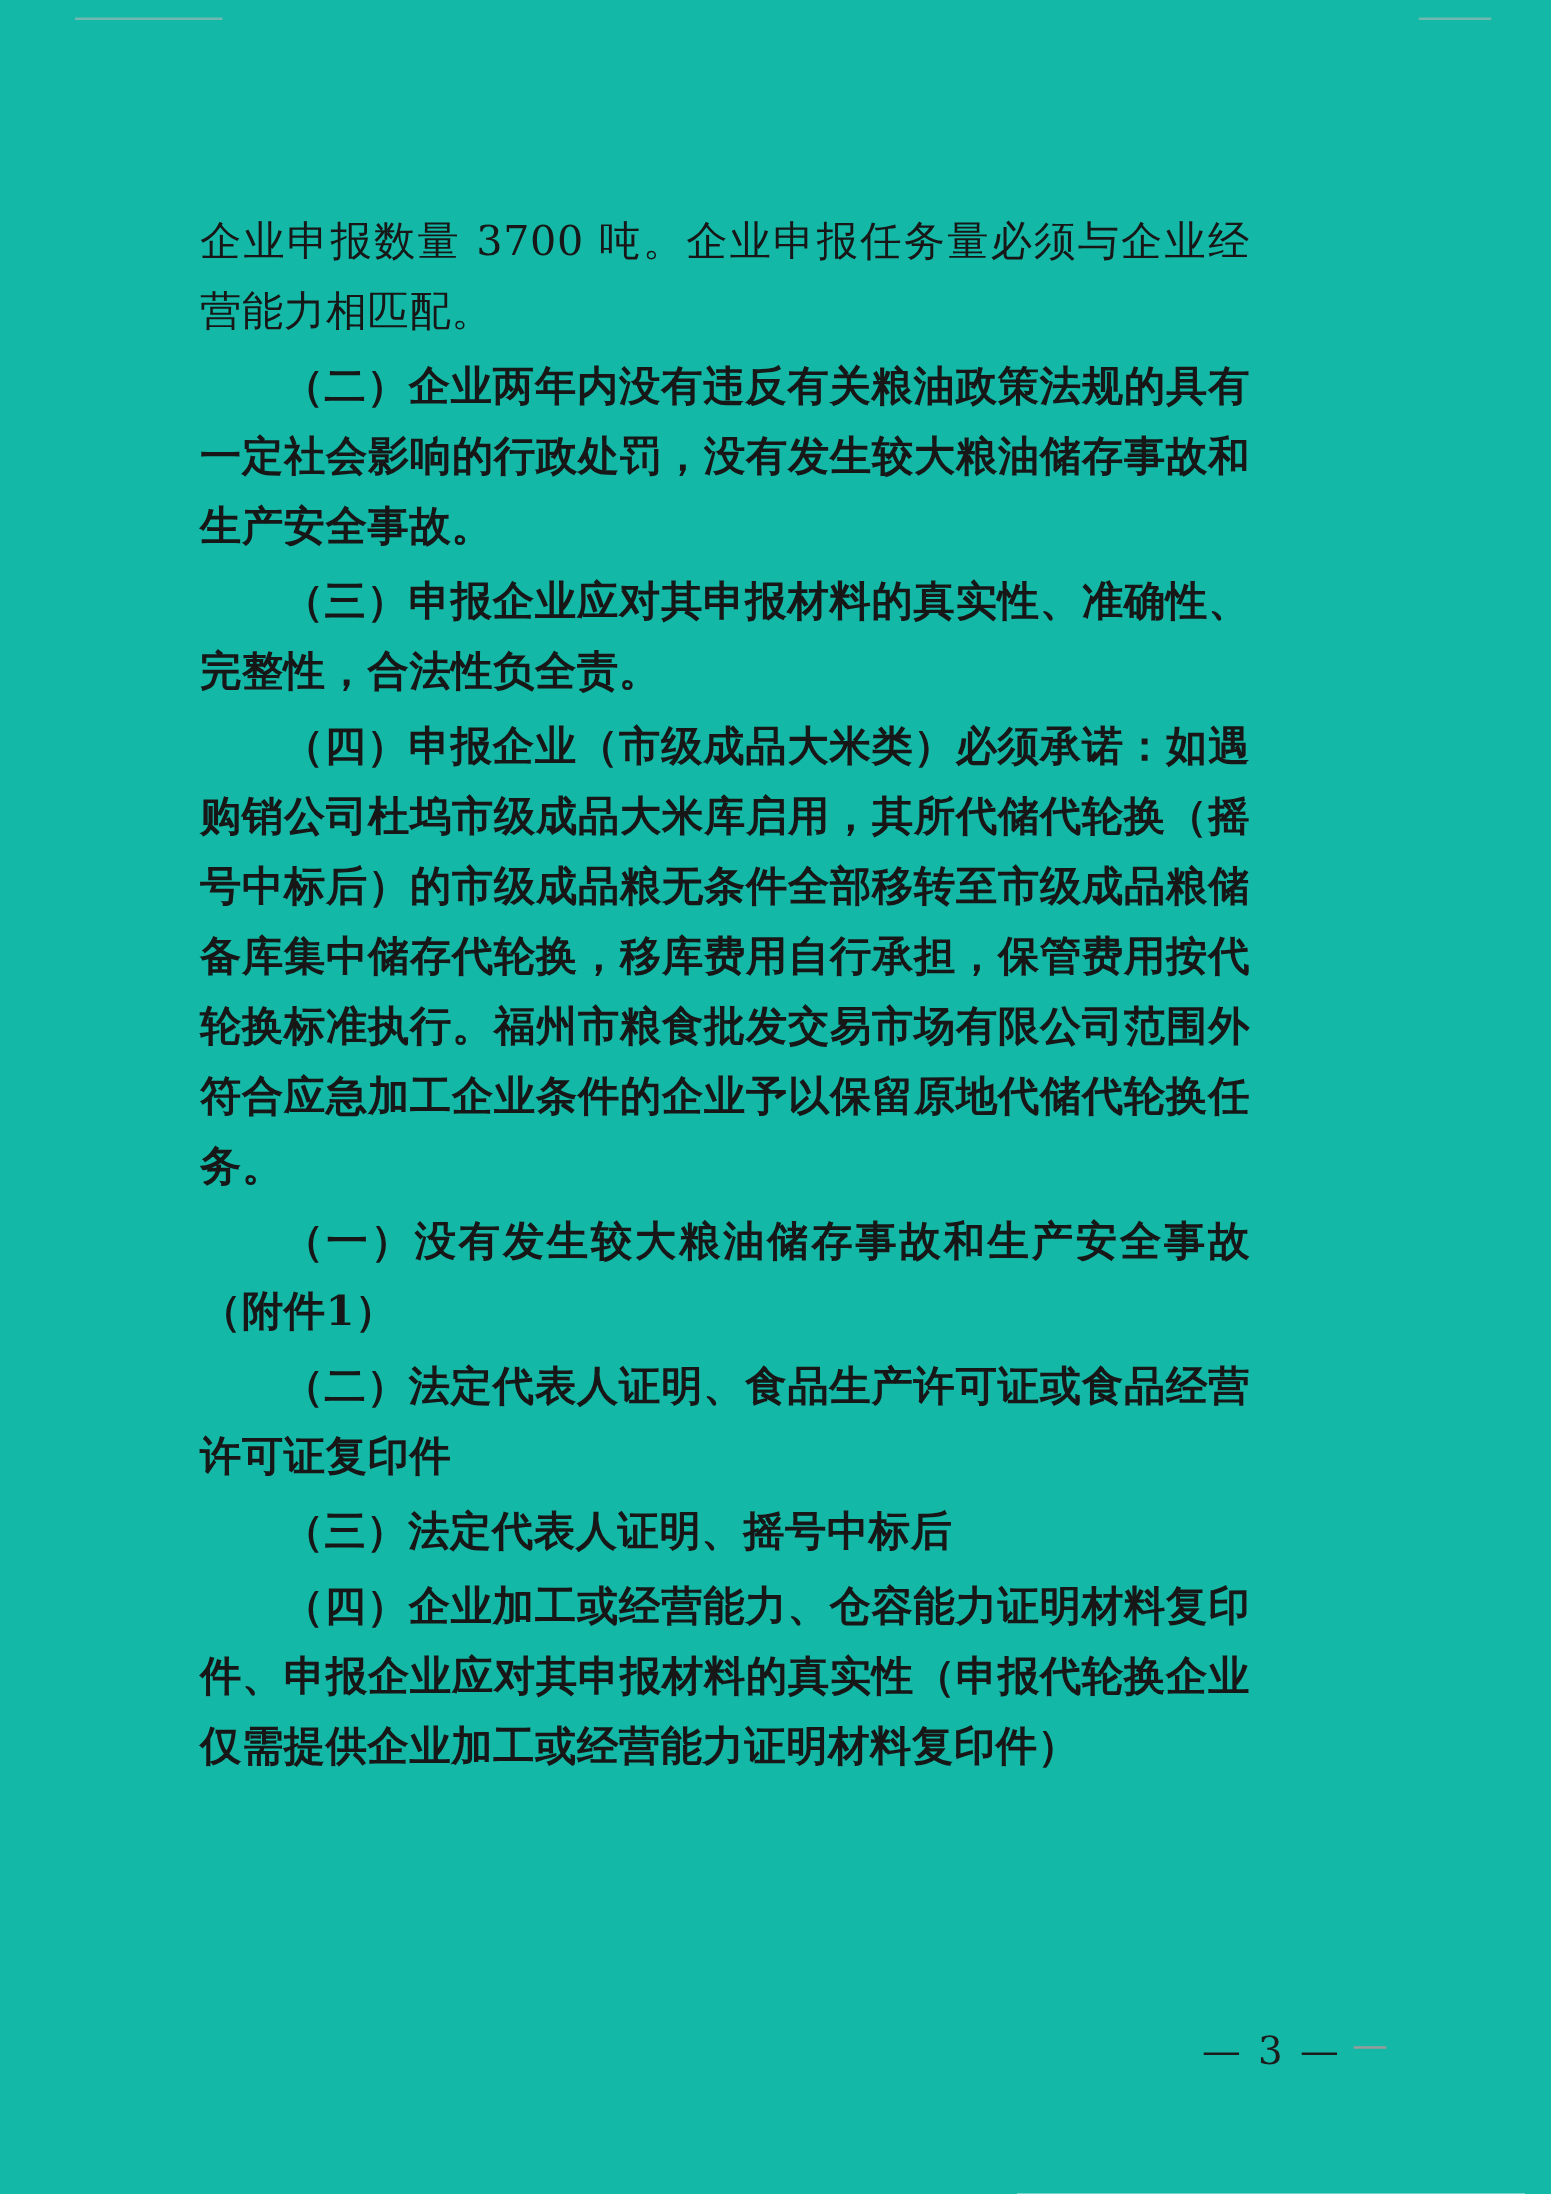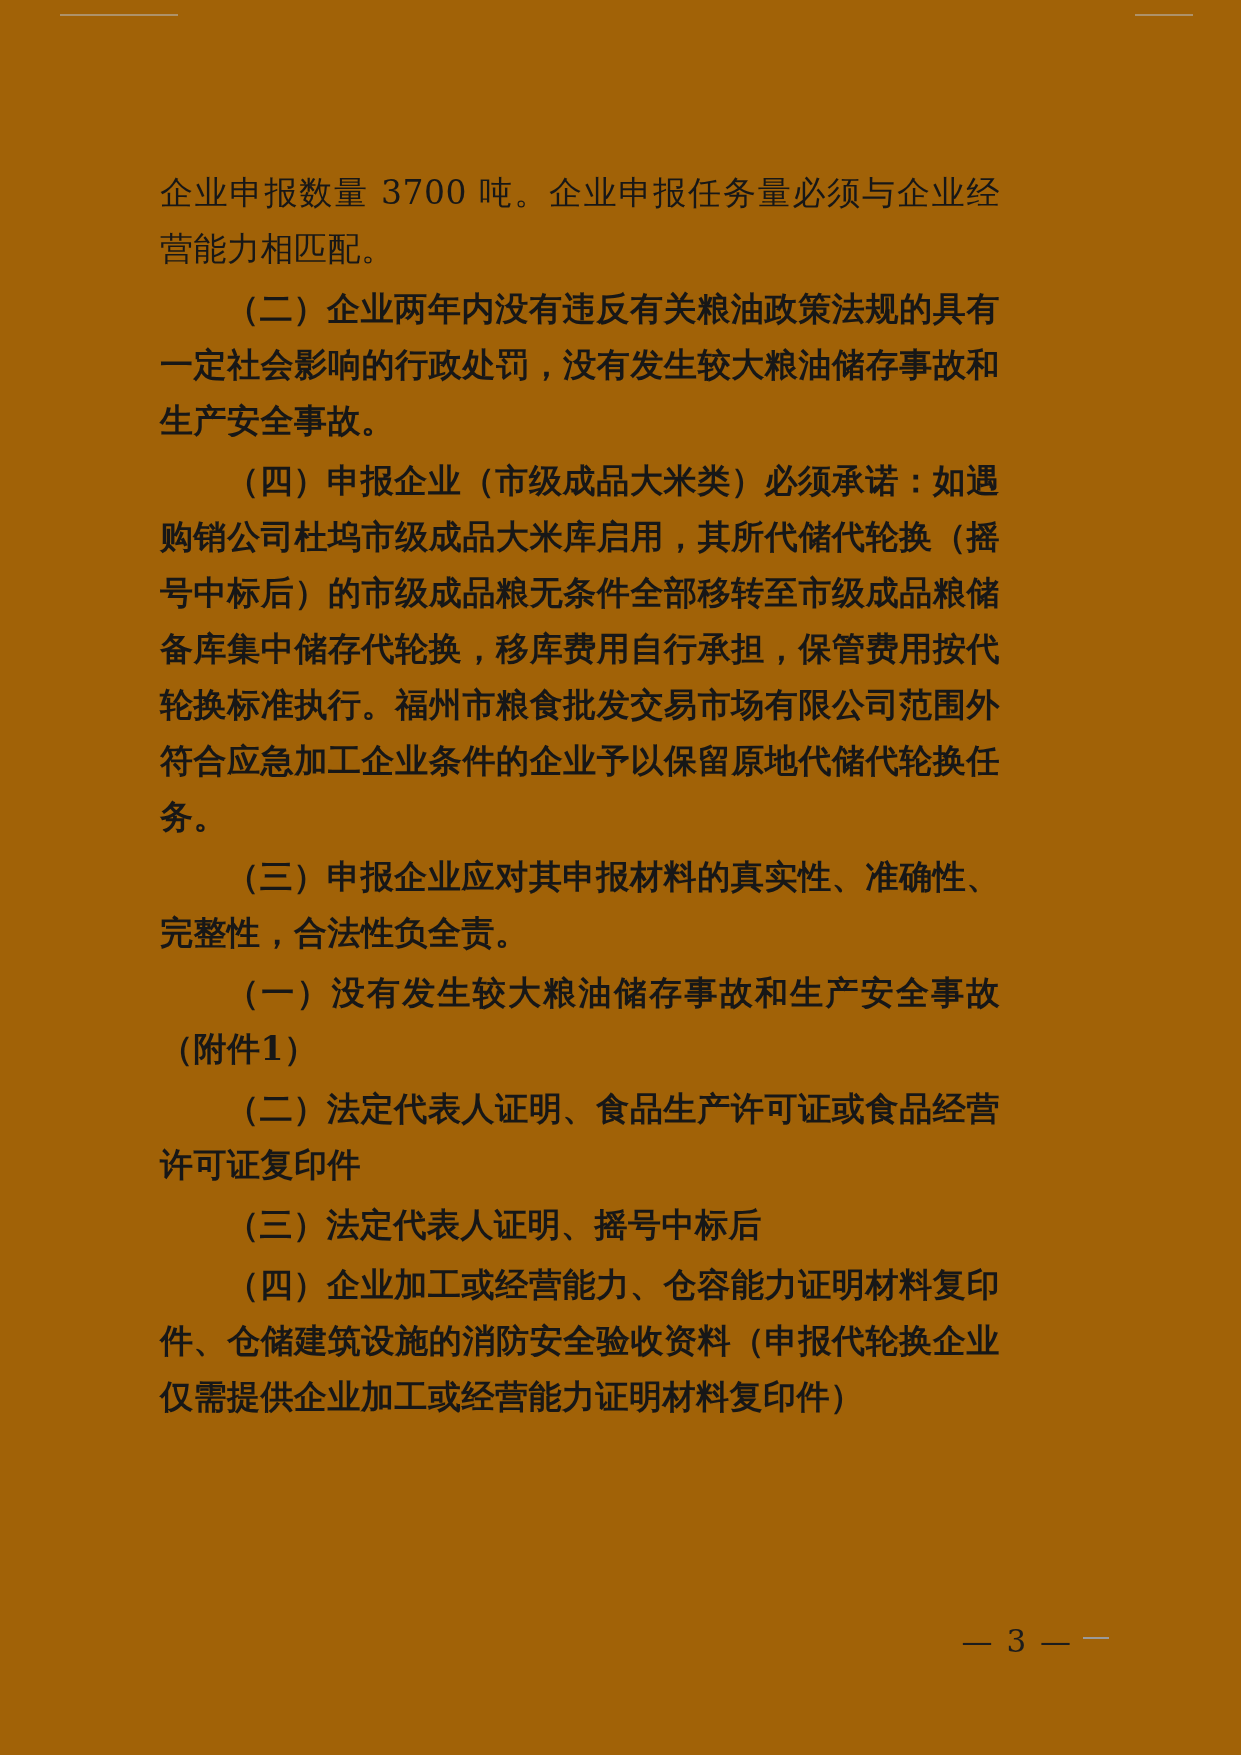--- a/index.html
+++ b/index.html
@@ -4,21 +4,21 @@
 <style>
   html, body {
     margin: 0;
     padding: 0;
     background: #ffffff;
   }
   .page {
     position: relative;
     width: 1241px;
     height: 1755px;
-    background: #a16207;
+    background: #14b8a6;
     overflow: hidden;
     font-family: "DejaVu Serif", "Liberation Serif", serif;
     color: #1b1b1b;
   }
   
   .scan-mark {
     position: absolute;
     background: #b9b9b9;
     opacity: .55;
   }
@@ -78,32 +78,32 @@
 
   <div class="scan-mark left"></div>
   <div class="scan-mark right"></div>
 
   <div class="body-area">
 
     <p class="para">企业申报数量 3700 吨。企业申报任务量必须与企业经营能力相匹配。</p>
 
     <p class="para indent">（二）企业两年内没有违反有关粮油政策法规的具有一定社会影响的行政处罚，没有发生较大粮油储存事故和生产安全事故。</p>
 
+    <p class="para indent">（三）申报企业应对其申报材料的真实性、准确性、完整性，合法性负全责。</p>
+
     <p class="para indent">（四）申报企业（市级成品大米类）必须承诺：如遇购销公司杜坞市级成品大米库启用，其所代储代轮换（摇号中标后）的市级成品粮无条件全部移转至市级成品粮储备库集中储存代轮换，移库费用自行承担，保管费用按代轮换标准执行。福州市粮食批发交易市场有限公司范围外符合应急加工企业条件的企业予以保留原地代储代轮换任务。</p>
-
-    <p class="para indent">（三）申报企业应对其申报材料的真实性、准确性、完整性，合法性负全责。</p>
 
 
     <p class="para indent">（一）没有发生较大粮油储存事故和生产安全事故（附件1）</p>
 
     <p class="para indent">（二）法定代表人证明、食品生产许可证或食品经营许可证复印件</p>
 
     <p class="para indent">（三）法定代表人证明、摇号中标后</p>
 
-    <p class="para indent">（四）企业加工或经营能力、仓容能力证明材料复印件、仓储建筑设施的消防安全验收资料（申报代轮换企业仅需提供企业加工或经营能力证明材料复印件）</p>
+    <p class="para indent">（四）企业加工或经营能力、仓容能力证明材料复印件、申报企业应对其申报材料的真实性（申报代轮换企业仅需提供企业加工或经营能力证明材料复印件）</p>
 
 
   </div>
 
   <div class="page-number">
     <span>— 3 —</span>
     <span class="dash-right"></span>
   </div>
 
 </div>

